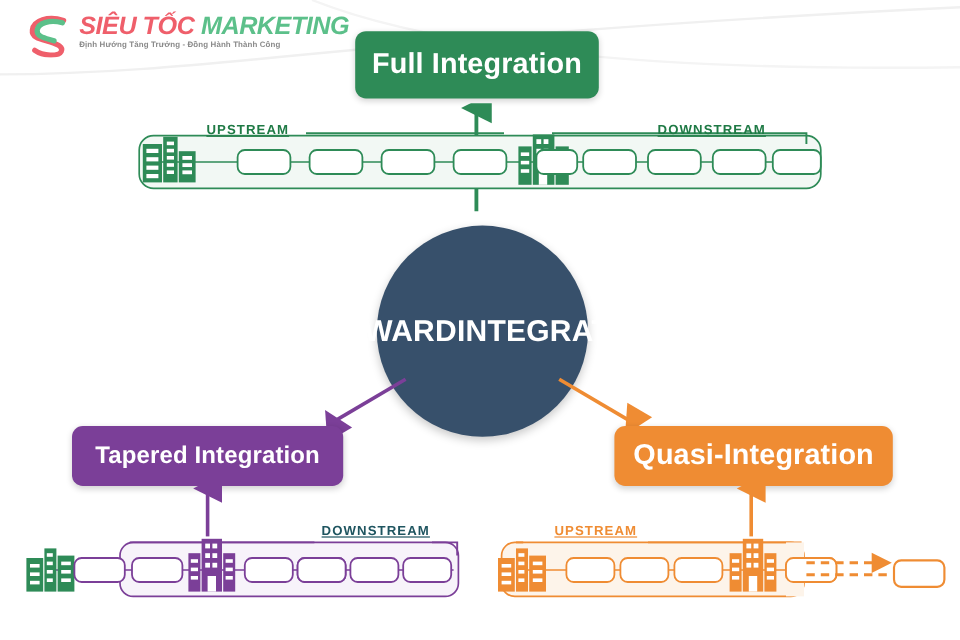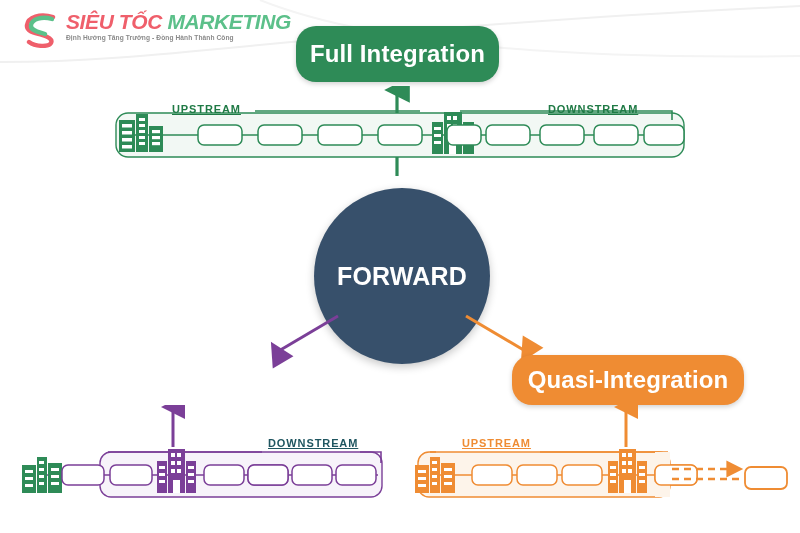--- a/index.html
+++ b/index.html
@@ -19,21 +19,21 @@
   .logo-wrap{position:absolute;left:22px;top:8px;width:240px;height:44px;}
   .logo-mark{position:absolute;left:0px;top:4px;width:40px;height:36px;}
   .logo-text{position:absolute;left:44px;top:3px;}
   .logo-line1{font-size:21px;font-weight:bold;font-style:italic;letter-spacing:-0.4px;line-height:22px;white-space:nowrap;}
   .logo-sieu{color:#ef5f6b;}
   .logo-mk{color:#5cc08a;}
   .logo-line2{font-size:6.6px;color:#8a8a8a;font-weight:bold;letter-spacing:0.1px;white-space:nowrap;margin-top:1px;}
 
   
   .pill{
-    position:absolute;border-radius:20px;display:flex;align-items:center;justify-content:center;
+    position:absolute;border-radius:9px;display:flex;align-items:center;justify-content:center;
     color:#ffffff;font-weight:bold;letter-spacing:0.1px;
     box-shadow:0 2px 5px rgba(0,0,0,0.18);
     text-align:center;
   }
   .pill-full{left:296px;top:26px;width:203px;height:56px;background:#2e8b57;font-size:24px;}
   .pill-tapered{left:60px;top:355px;width:226px;height:50px;background:#7b3f98;font-size:20px;}
   .pill-quasi{left:512px;top:355px;width:232px;height:50px;background:#ef8c33;font-size:24px;}
 
   
   .circle{
@@ -157,35 +157,39 @@
       </g>
       <rect x="447" y="39" width="34" height="20" rx="6" fill="#ffffff" stroke="#2e8b57" stroke-width="1.5"></rect>
     </svg>
 
     <div class="stream-label lbl-green" style="left:172px;top:17px;">UPSTREAM</div>
     <div class="stream-label lbl-green" style="left:548px;top:17px;">DOWNSTREAM</div>
   </div>
 
   <div class="circle">
     <span>FORWARD</span>
+    <span>INTEGRATION</span>
   </div>
 
   <svg style="position:absolute;left:0;top:0;" width="800" height="533" viewBox="0 0 800 533">
     <defs>
       <marker id="arrPurple" markerWidth="9" markerHeight="9" refX="4.5" refY="4.5" orient="auto">
         <path d="M0.5,0.5 L8.5,0.5 L4.5,8.5 Z" fill="#7b3f98"></path>
       </marker>
       <marker id="arrOrange" markerWidth="9" markerHeight="9" refX="4.5" refY="4.5" orient="auto">
         <path d="M0.5,0.5 L8.5,0.5 L4.5,8.5 Z" fill="#ef8c33"></path>
       </marker>
     </defs>
     <line x1="338" y1="316" x2="277" y2="352" stroke="#7b3f98" stroke-width="3" marker-end="url(#arrPurple)"></line>
     <line x1="466" y1="316" x2="527" y2="352" stroke="#ef8c33" stroke-width="3" marker-end="url(#arrOrange)"></line>
   </svg>
 
+  <div class="pill pill-tapered">
+    <span>Tapered Integration</span>
+  </div>
 
   <div class="pill pill-quasi">
     <span>Quasi-Integration</span>
   </div>
 
   <div class="row" style="left:0px;top:405px;width:400px;height:100px;">
     <svg class="chain-svg" width="400" height="100" viewBox="0 0 400 100">
       <defs>
         <marker id="arrPurpleUp" markerWidth="9" markerHeight="9" refX="4.5" refY="4.5" orient="auto">
           <path d="M0.5,8.5 L4.5,0.5 L8.5,8.5 Z" fill="#7b3f98"></path>

